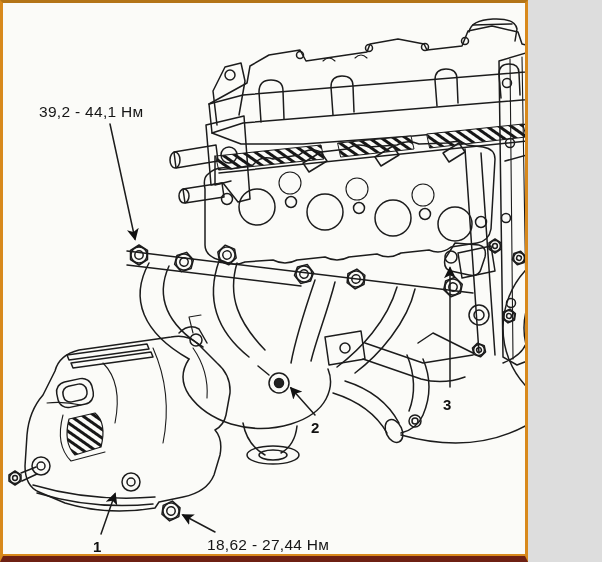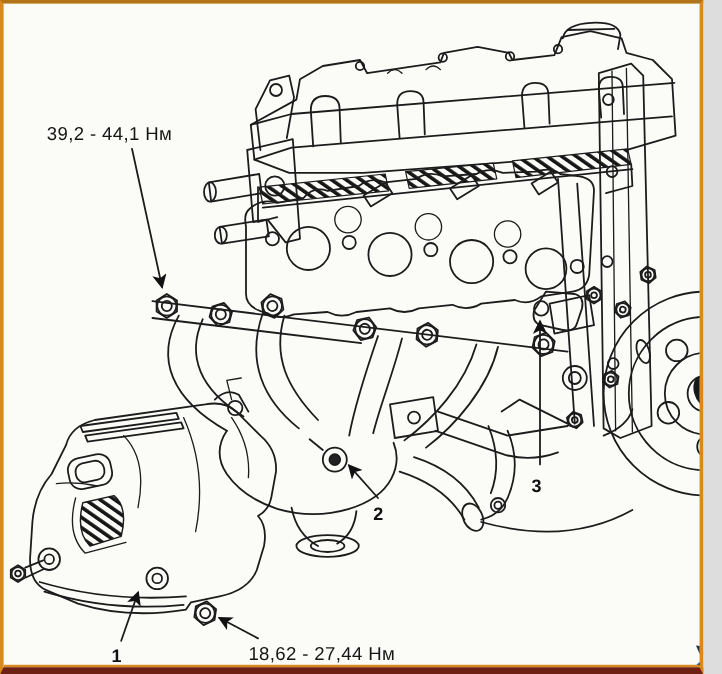--- a/index.html
+++ b/index.html
@@ -1,18 +1,18 @@
 <!DOCTYPE html>
 <html style="--background: #fbfbf8; --border-color: #d8891c; --top-edge-color: #b37417; --bottom-bar-color: #6e2013; --line-color: #1c1c1c;"><head>
 <meta charset="utf-8">
 <style>
   *{margin:0;padding:0;box-sizing:border-box}
   html,body{width:602px;height:562px}
   body{background:#ddd;font-family:"Liberation Sans","DejaVu Sans",sans-serif}
-  .frame{position:relative;width:586px;height:562px;
+  .frame{position:relative;width:528px;height:562px;
     background:var(--background,#fbfbf8);
     border-left:3px solid var(--border-color,#d8891c);
     border-right:3px solid var(--border-color,#d8891c);
     border-top:3px solid var(--top-edge-color,#b37417);
     border-bottom:6px solid var(--bottom-bar-color,#6e2013);
     overflow:hidden}
   .frame::after{content:"";position:absolute;left:0;right:0;bottom:0;height:2px;
     background:var(--border-color,#d8891c)}
   svg.diagram{position:absolute;left:0;top:0;display:block}
   .ln{fill:none;stroke:var(--line-color,#1c1c1c);stroke-width:1.5;

